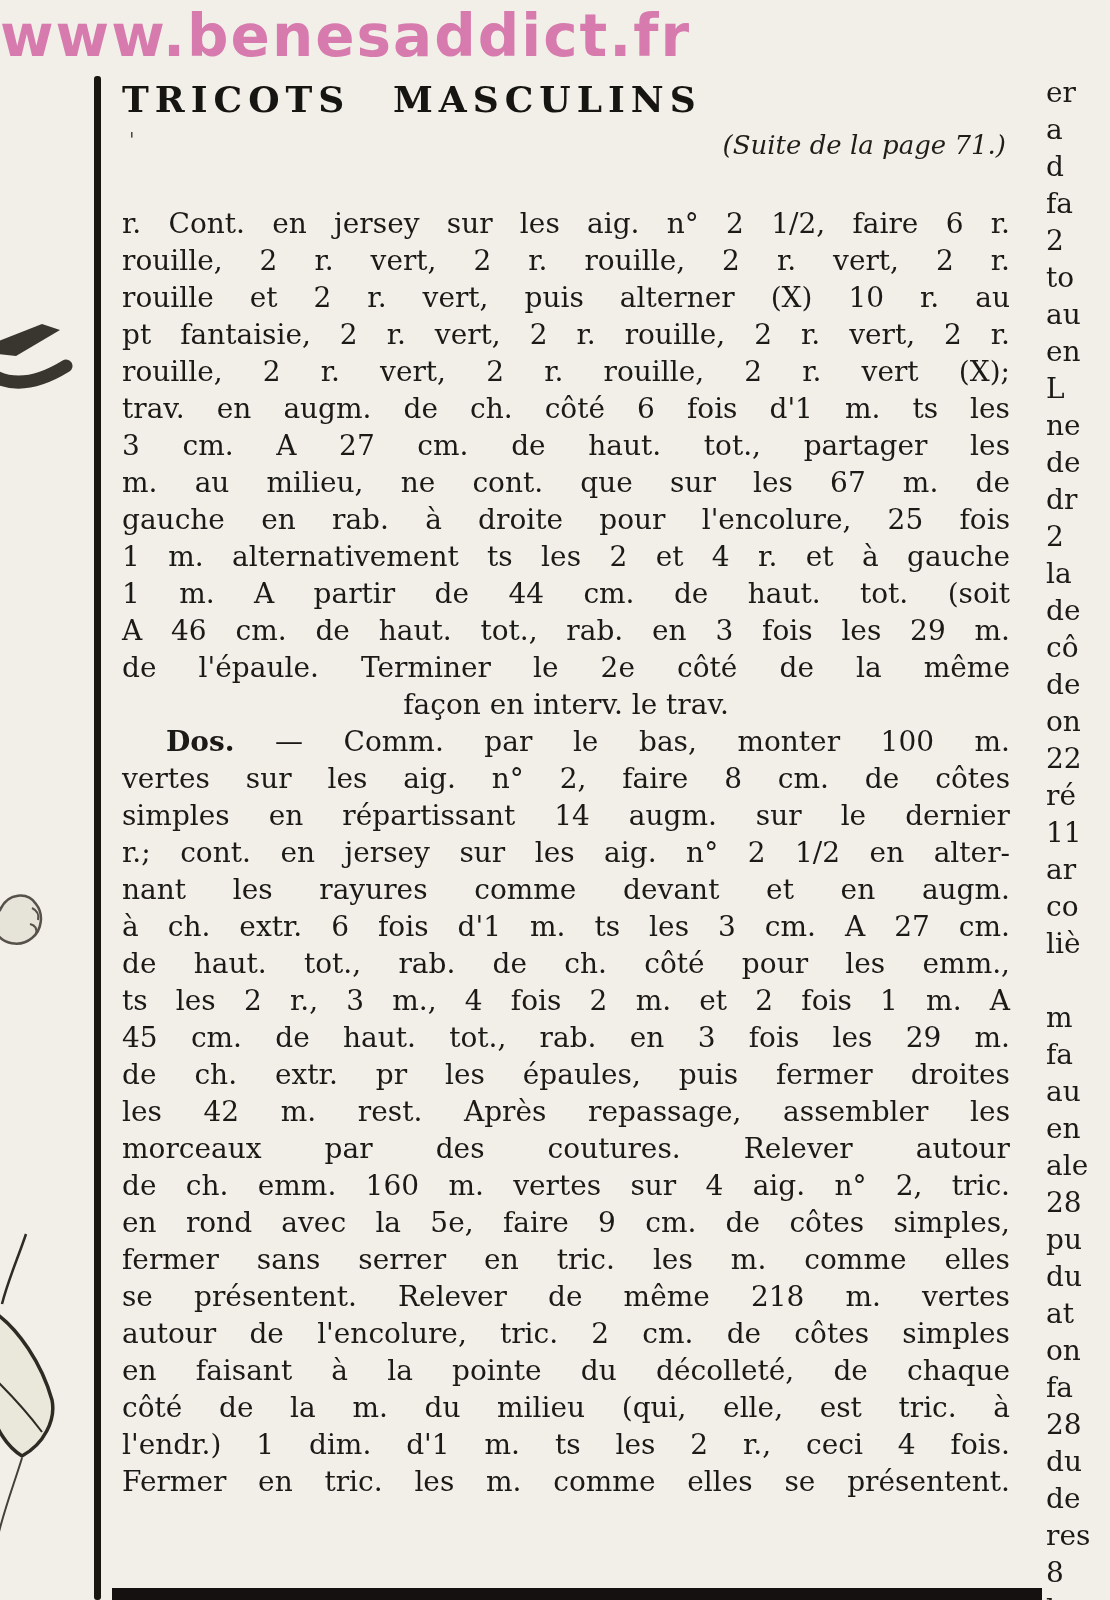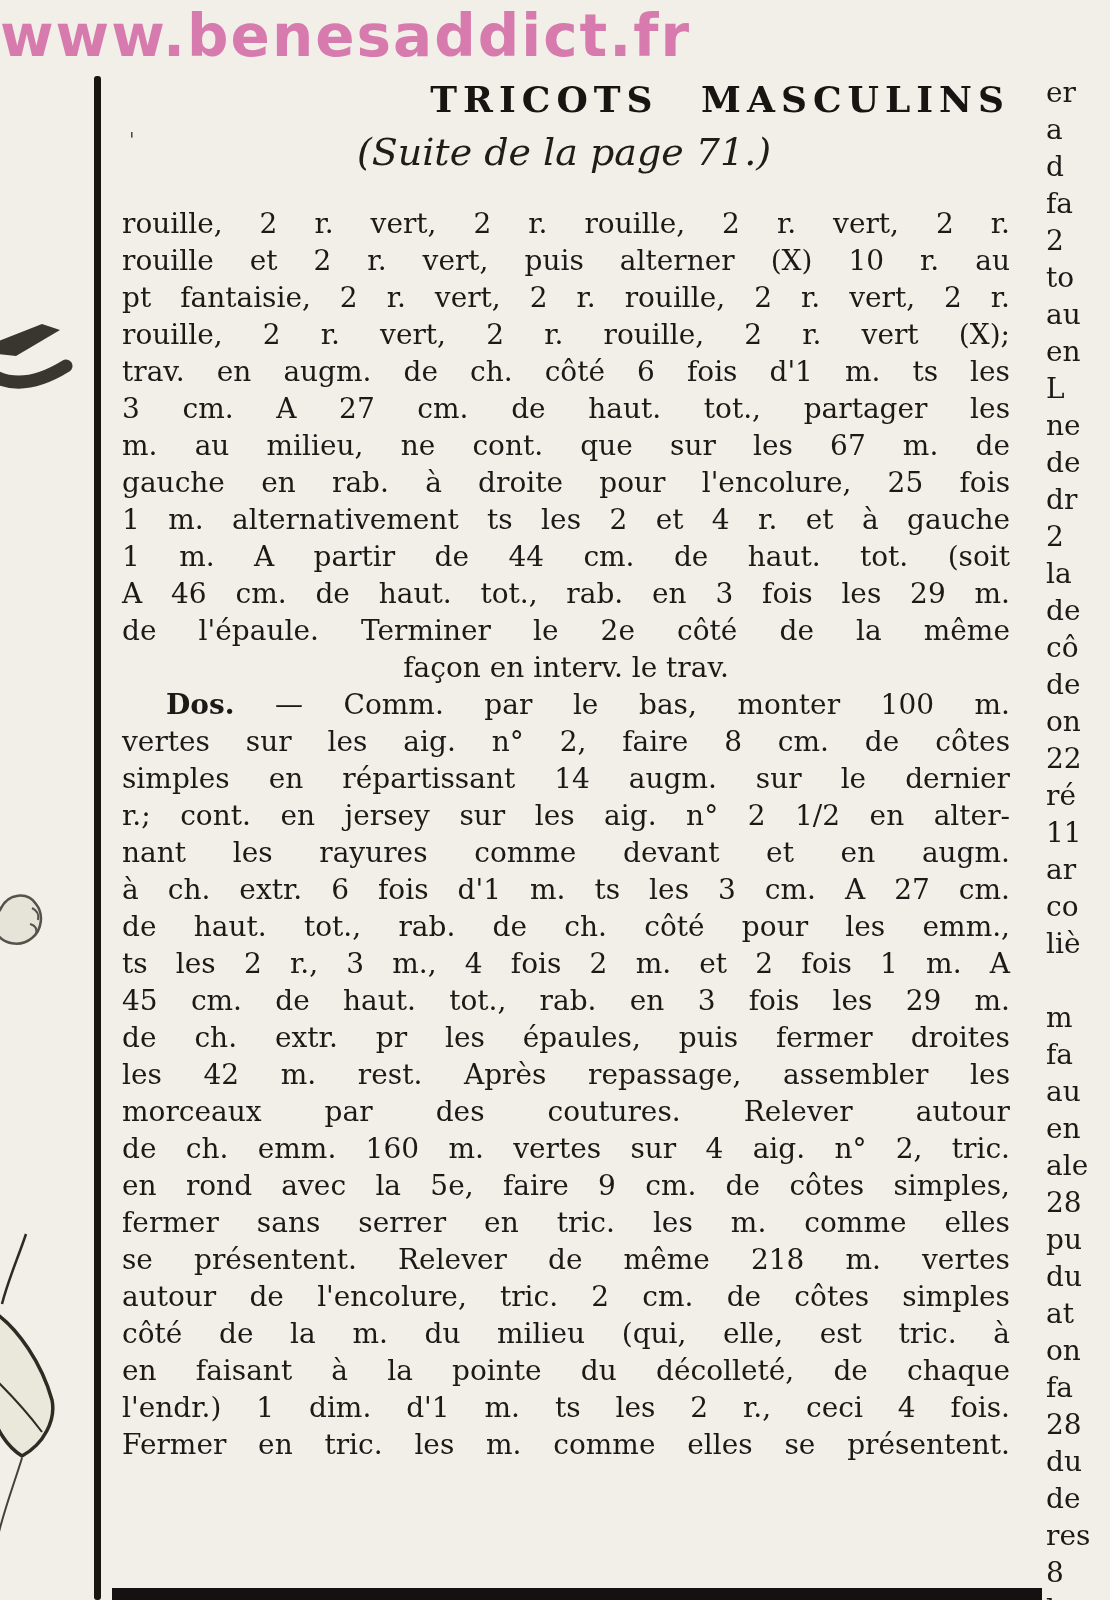--- a/index.html
+++ b/index.html
@@ -19,26 +19,26 @@
     color:#d77bae;
   }
   
   .vrule{
     position:absolute;left:94px;top:76px;width:7px;height:1524px;
     background:#19160f;border-radius:3px;
   }
   
   .title{
     position:absolute;left:122px;top:78px;width:888px;
-    text-align:right;font-weight:bold;font-size:36px;
+    text-align:left;font-weight:bold;font-size:36px;
     letter-spacing:6px;word-spacing:24px;color:#171511;
   }
   .subtitle{
     position:absolute;left:122px;top:130px;width:884px;
-    text-align:center;font-style:italic;font-size:38px;color:#201d18;
+    text-align:right;font-style:italic;font-size:26px;color:#201d18;
   }
   
   .bodycol{
     position:absolute;left:122px;top:205px;width:888px;
     font-size:28px;
   }
   .bline{
     height:37px;line-height:37px;
     text-align:justify;text-align-last:justify;
     white-space:nowrap;
@@ -74,20 +74,21 @@
 
 <div class="vrule"></div>
 
 <span class="noise">'</span>
 
 <div class="title">TRICOTS MASCULINS</div>
 <div class="subtitle">(Suite de la page 71.)</div>
 
 <div class="bodycol">
   <div>
+      <div class="bline">r. Cont. en jersey sur les aig. n° 2 1/2, faire 6 r.</div>
       <div class="bline">rouille, 2 r. vert, 2 r. rouille, 2 r. vert, 2 r.</div>
       <div class="bline">rouille et 2 r. vert, puis alterner (X) 10 r. au</div>
       <div class="bline">pt fantaisie, 2 r. vert, 2 r. rouille, 2 r. vert, 2 r.</div>
       <div class="bline">rouille, 2 r. vert, 2 r. rouille, 2 r. vert (X);</div>
       <div class="bline">trav. en augm. de ch. côté 6 fois d'1 m. ts les</div>
       <div class="bline">3 cm. A 27 cm. de haut. tot., partager les</div>
       <div class="bline">m. au milieu, ne cont. que sur les 67 m. de</div>
       <div class="bline">gauche en rab. à droite pour l'encolure, 25 fois</div>
       <div class="bline">1 m. alternativement ts les 2 et 4 r. et à gauche</div>
       <div class="bline">1 m. A partir de 44 cm. de haut. tot. (soit</div>
@@ -109,22 +110,22 @@
       <div class="bline">ts les 2 r., 3 m., 4 fois 2 m. et 2 fois 1 m. A</div>
       <div class="bline">45 cm. de haut. tot., rab. en 3 fois les 29 m.</div>
       <div class="bline">de ch. extr. pr les épaules, puis fermer droites</div>
       <div class="bline">les 42 m. rest. Après repassage, assembler les</div>
       <div class="bline">morceaux par des coutures. Relever autour</div>
       <div class="bline">de ch. emm. 160 m. vertes sur 4 aig. n° 2, tric.</div>
       <div class="bline">en rond avec la 5e, faire 9 cm. de côtes simples,</div>
       <div class="bline">fermer sans serrer en tric. les m. comme elles</div>
       <div class="bline">se présentent. Relever de même 218 m. vertes</div>
       <div class="bline">autour de l'encolure, tric. 2 cm. de côtes simples</div>
+      <div class="bline">en faisant à la pointe du décolleté, de chaque</div>
       <div class="bline">côté de la m. du milieu (qui, elle, est tric. à</div>
-      <div class="bline">en faisant à la pointe du décolleté, de chaque</div>
       <div class="bline">l'endr.) 1 dim. d'1 m. ts les 2 r., ceci 4 fois.</div>
       <div class="bline">Fermer en tric. les m. comme elles se présentent.</div>
     </div>
 </div>
 
 <div class="rightcol">
     <div>er</div>
     <div>a</div>
     <div>d</div>
     <div>fa</div>

